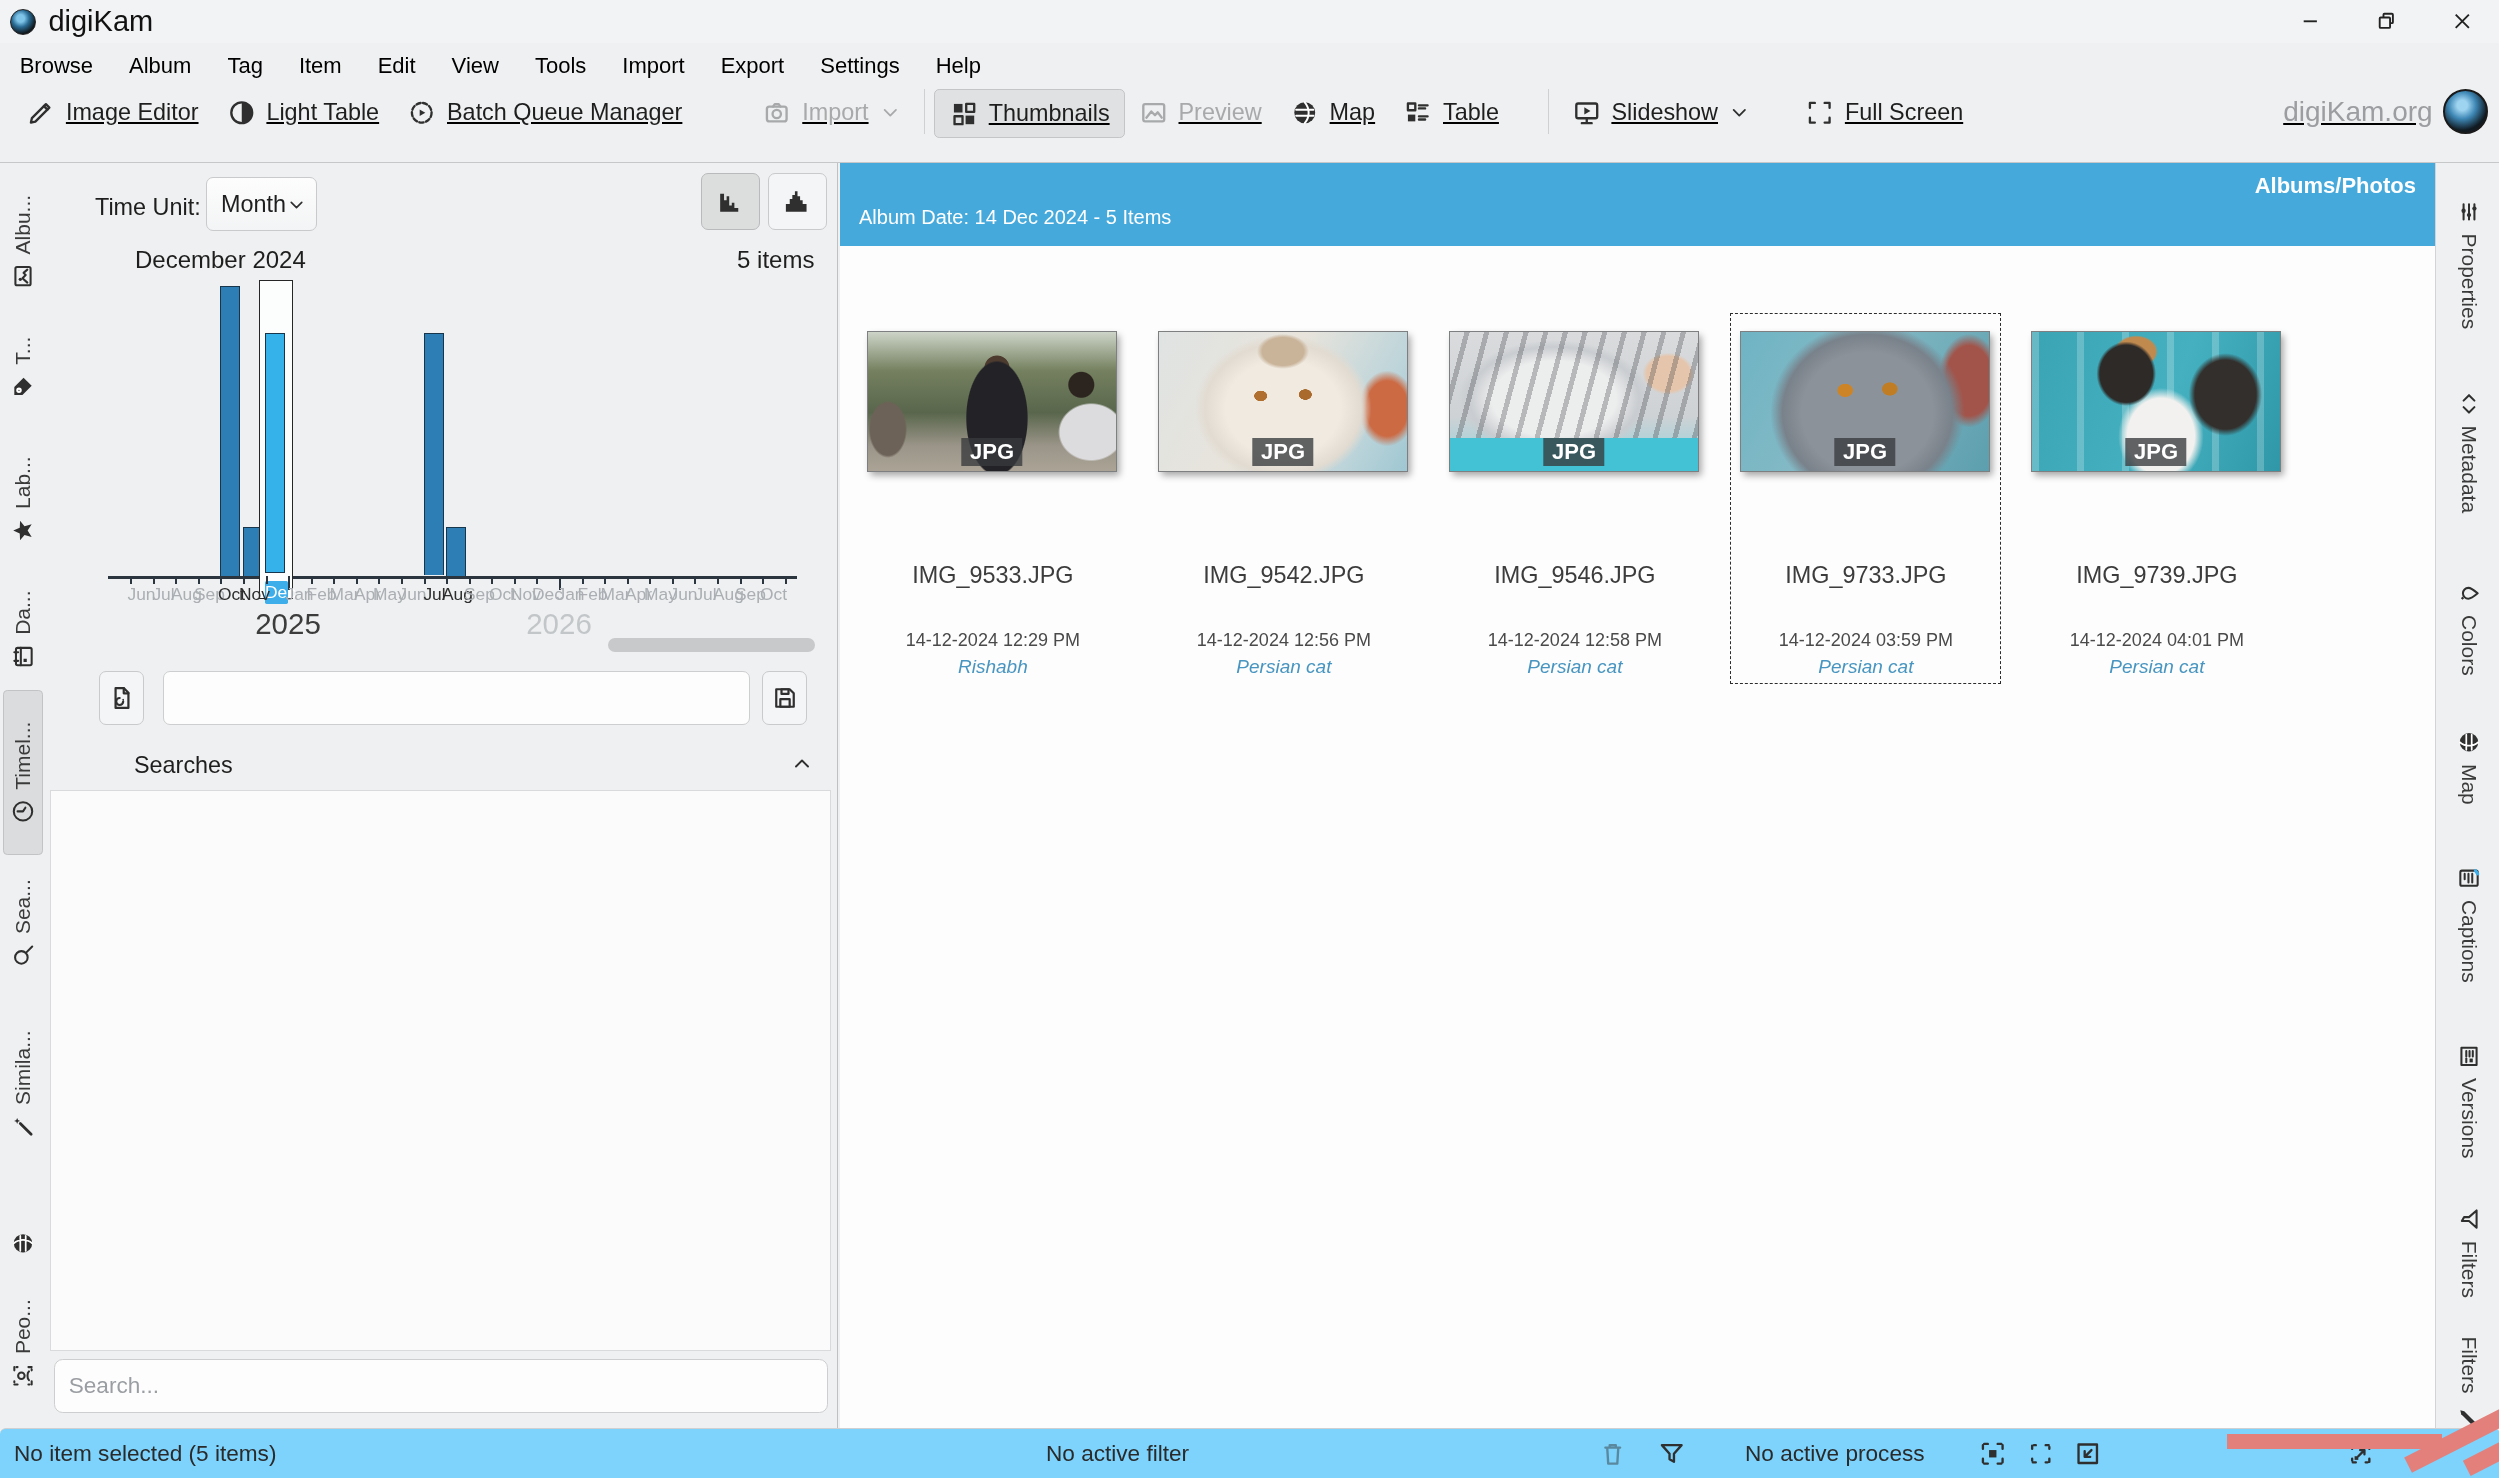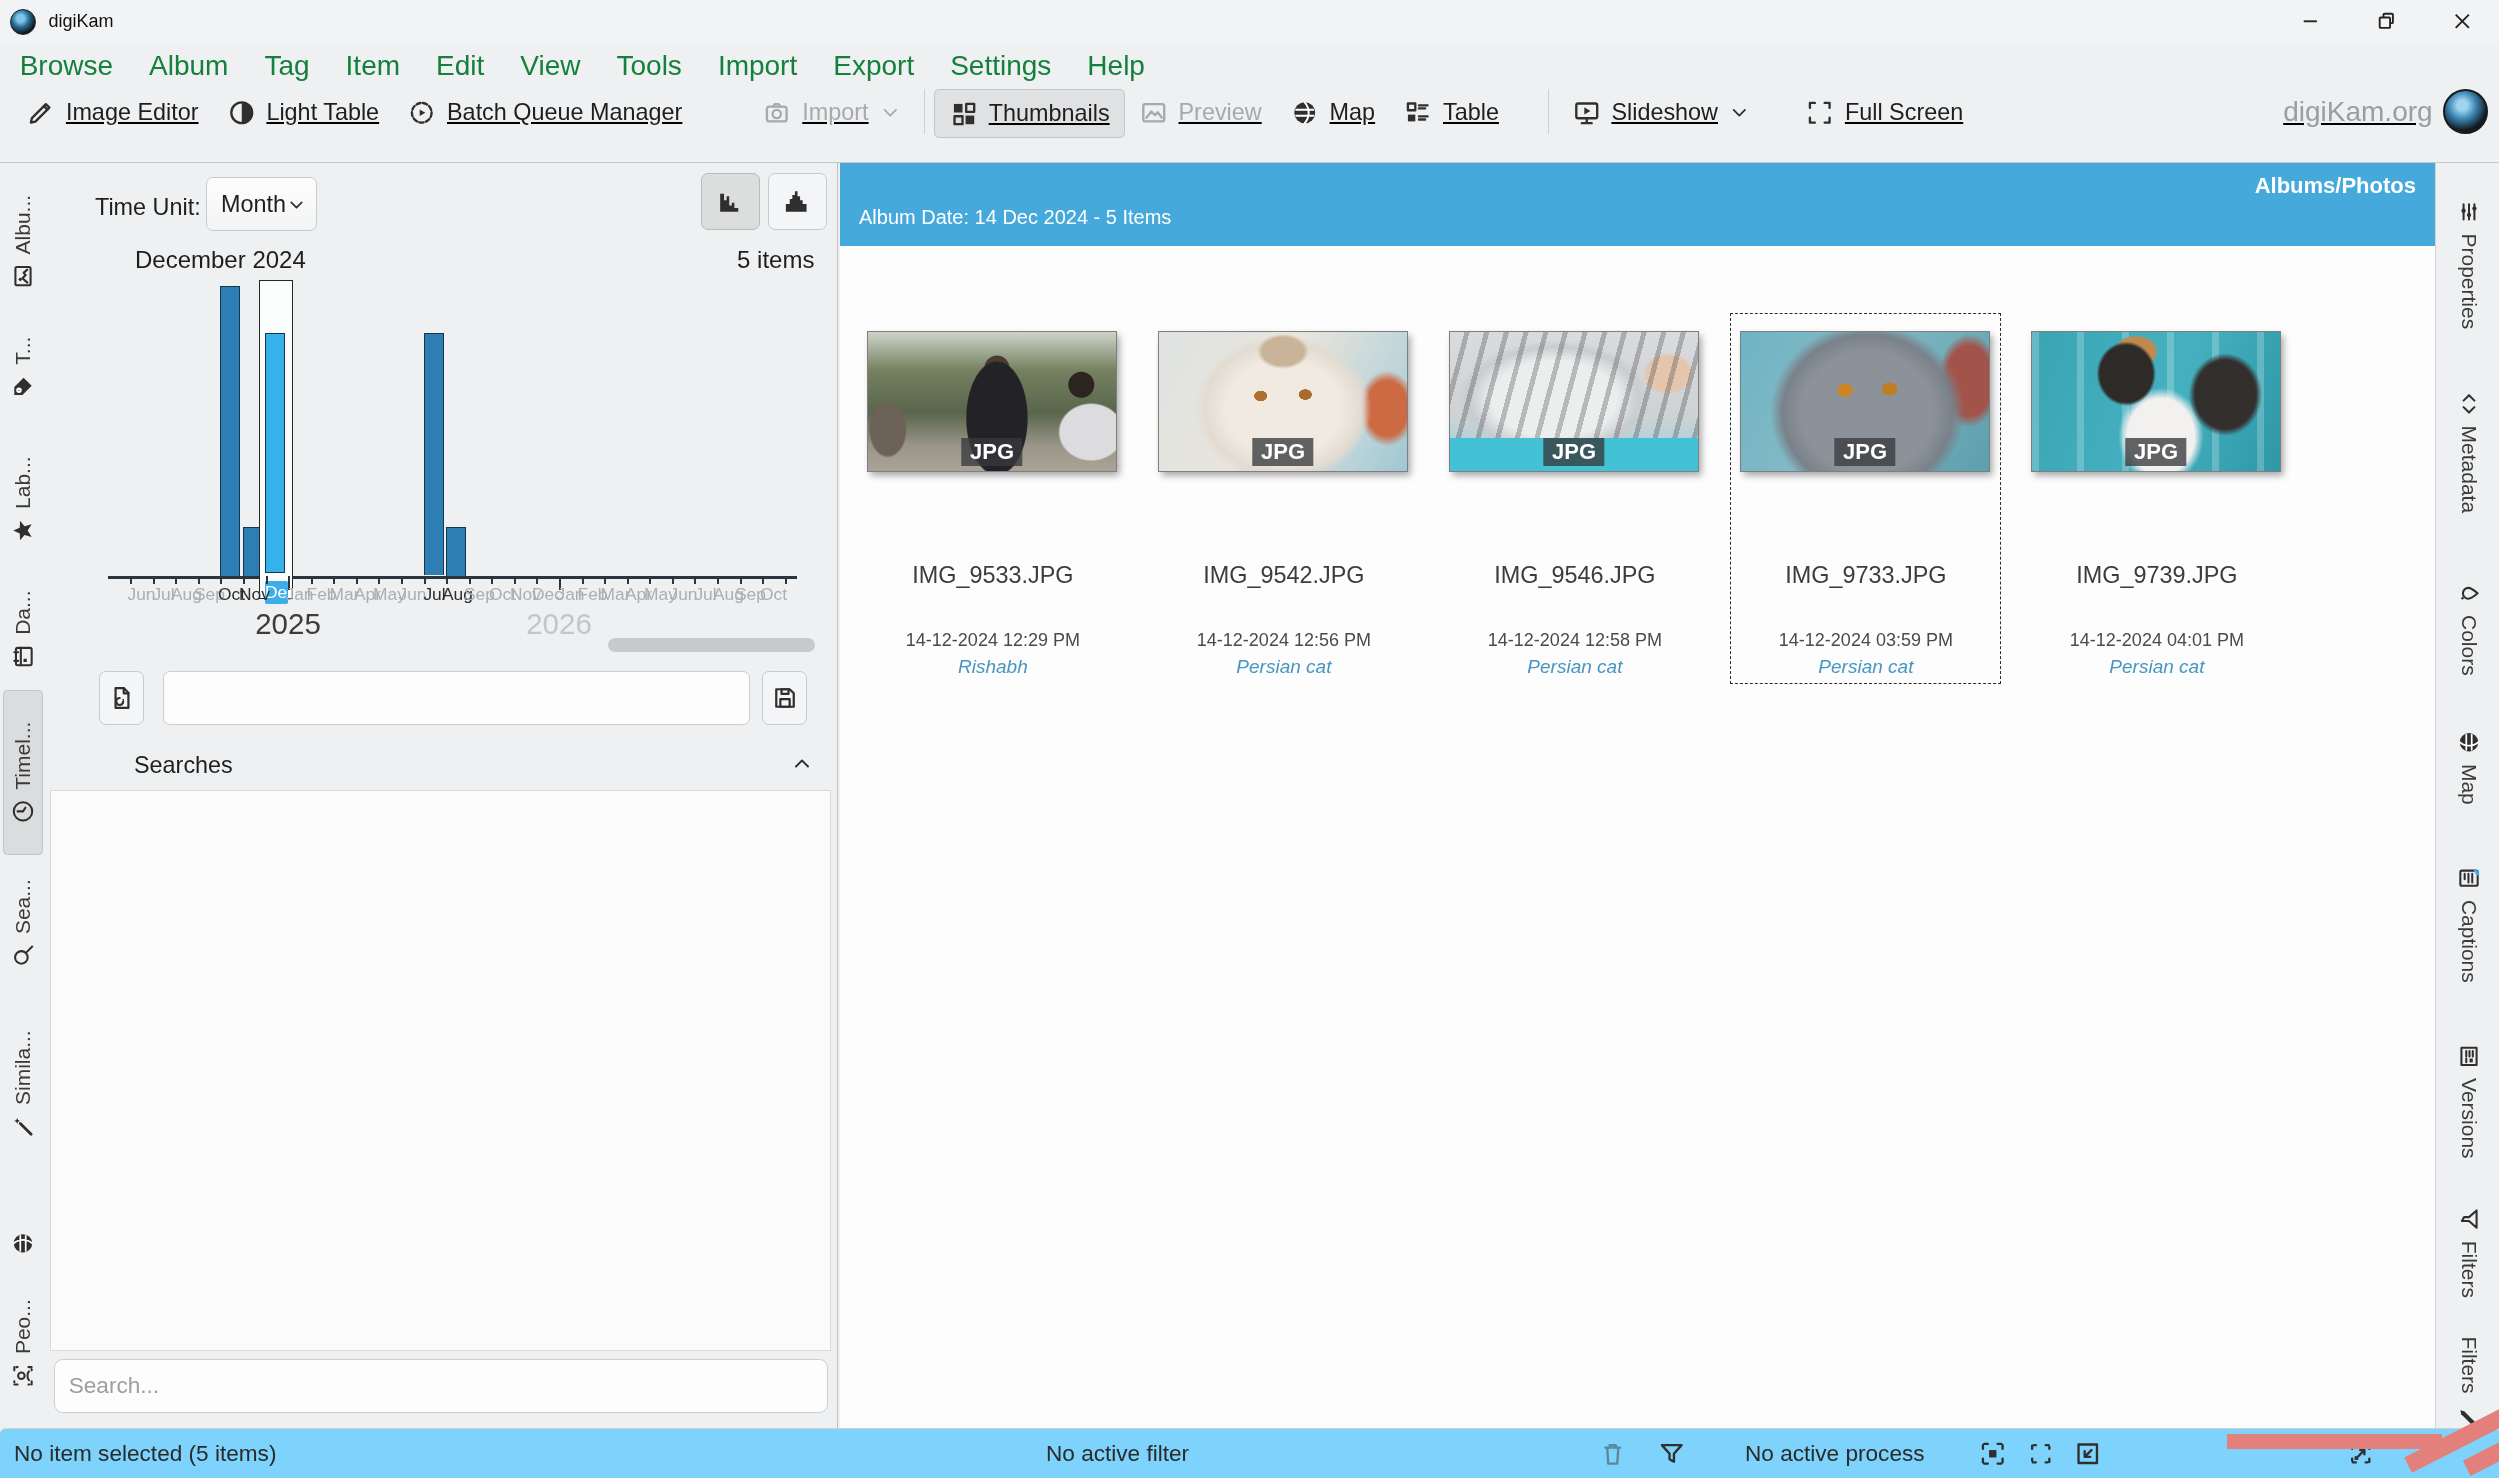--- a/index.html
+++ b/index.html
@@ -4,28 +4,28 @@
 <style>
   html,body{margin:0;padding:0;background:#d6d7d8;}
   *{box-sizing:border-box;font-family:"Liberation Sans",sans-serif;}
   .window{position:relative;width:2500px;height:1479px;background:#eff0f1;overflow:hidden;}
 
   
   .titlebar{position:absolute;left:0;top:0;width:100%;height:43px;background:#f2f3f4;display:flex;align-items:center;}
   .applogo{width:26px;height:26px;border-radius:50%;margin-left:10.4px;
     background:radial-gradient(circle at 40% 35%,#7ec3e8 0 18%,#2a6d96 40%,#10181d 72%,#2c2c2c 100%);
     border:0.9px solid #222;}
-  .apptitle{font-size:18px;color:#111;margin-left:12px;}
+  .apptitle{font-size:29px;color:#111;margin-left:12px;}
   .winbtns{margin-left:auto;display:flex;height:100%;}
   .winbtn{width:76px;height:100%;display:flex;align-items:center;justify-content:center;color:#222;}
   .winbtn svg{stroke:#222;fill:none;stroke-width:2;}
 
   
   .menubar{position:absolute;left:0;top:43px;width:100%;height:46px;background:#eff0f1;display:flex;align-items:center;padding-left:1.7px;}
-  .menuitem{font-size:28px;color:#15803d;padding:0 18px;}
+  .menuitem{font-size:22px;color:#000000;padding:0 18px;}
 
   
   .toolbar{position:absolute;left:0;top:89px;width:100%;height:74px;background:#eff0f1;border-bottom:0.9px solid #c6c7c8;display:flex;align-items:flex-start;text-decoration:underline;}
   .tbtn{display:flex;align-items:center;gap:10.4px;font-size:23.4px;color:#1e1e1e;padding:8.7px 14px;border-radius:5.2px;white-space:nowrap;}
   .tbtn.active{background:#e0e1e2;border:0.9px solid #c4c5c6;}
   .tbtn.disabled{color:#a7a9ab;}
   .tbtn.disabled svg{stroke:#a7a9ab;}
   .tsep{width:0.9px;height:45px;background:#cfd0d1;margin:0 8.7px;}
   .ic svg{stroke:#2f2f2f;fill:none;stroke-width:1.9;stroke-linecap:round;stroke-linejoin:round;display:block;}
   .ic svg .f{fill:#2f2f2f;stroke:none;}

